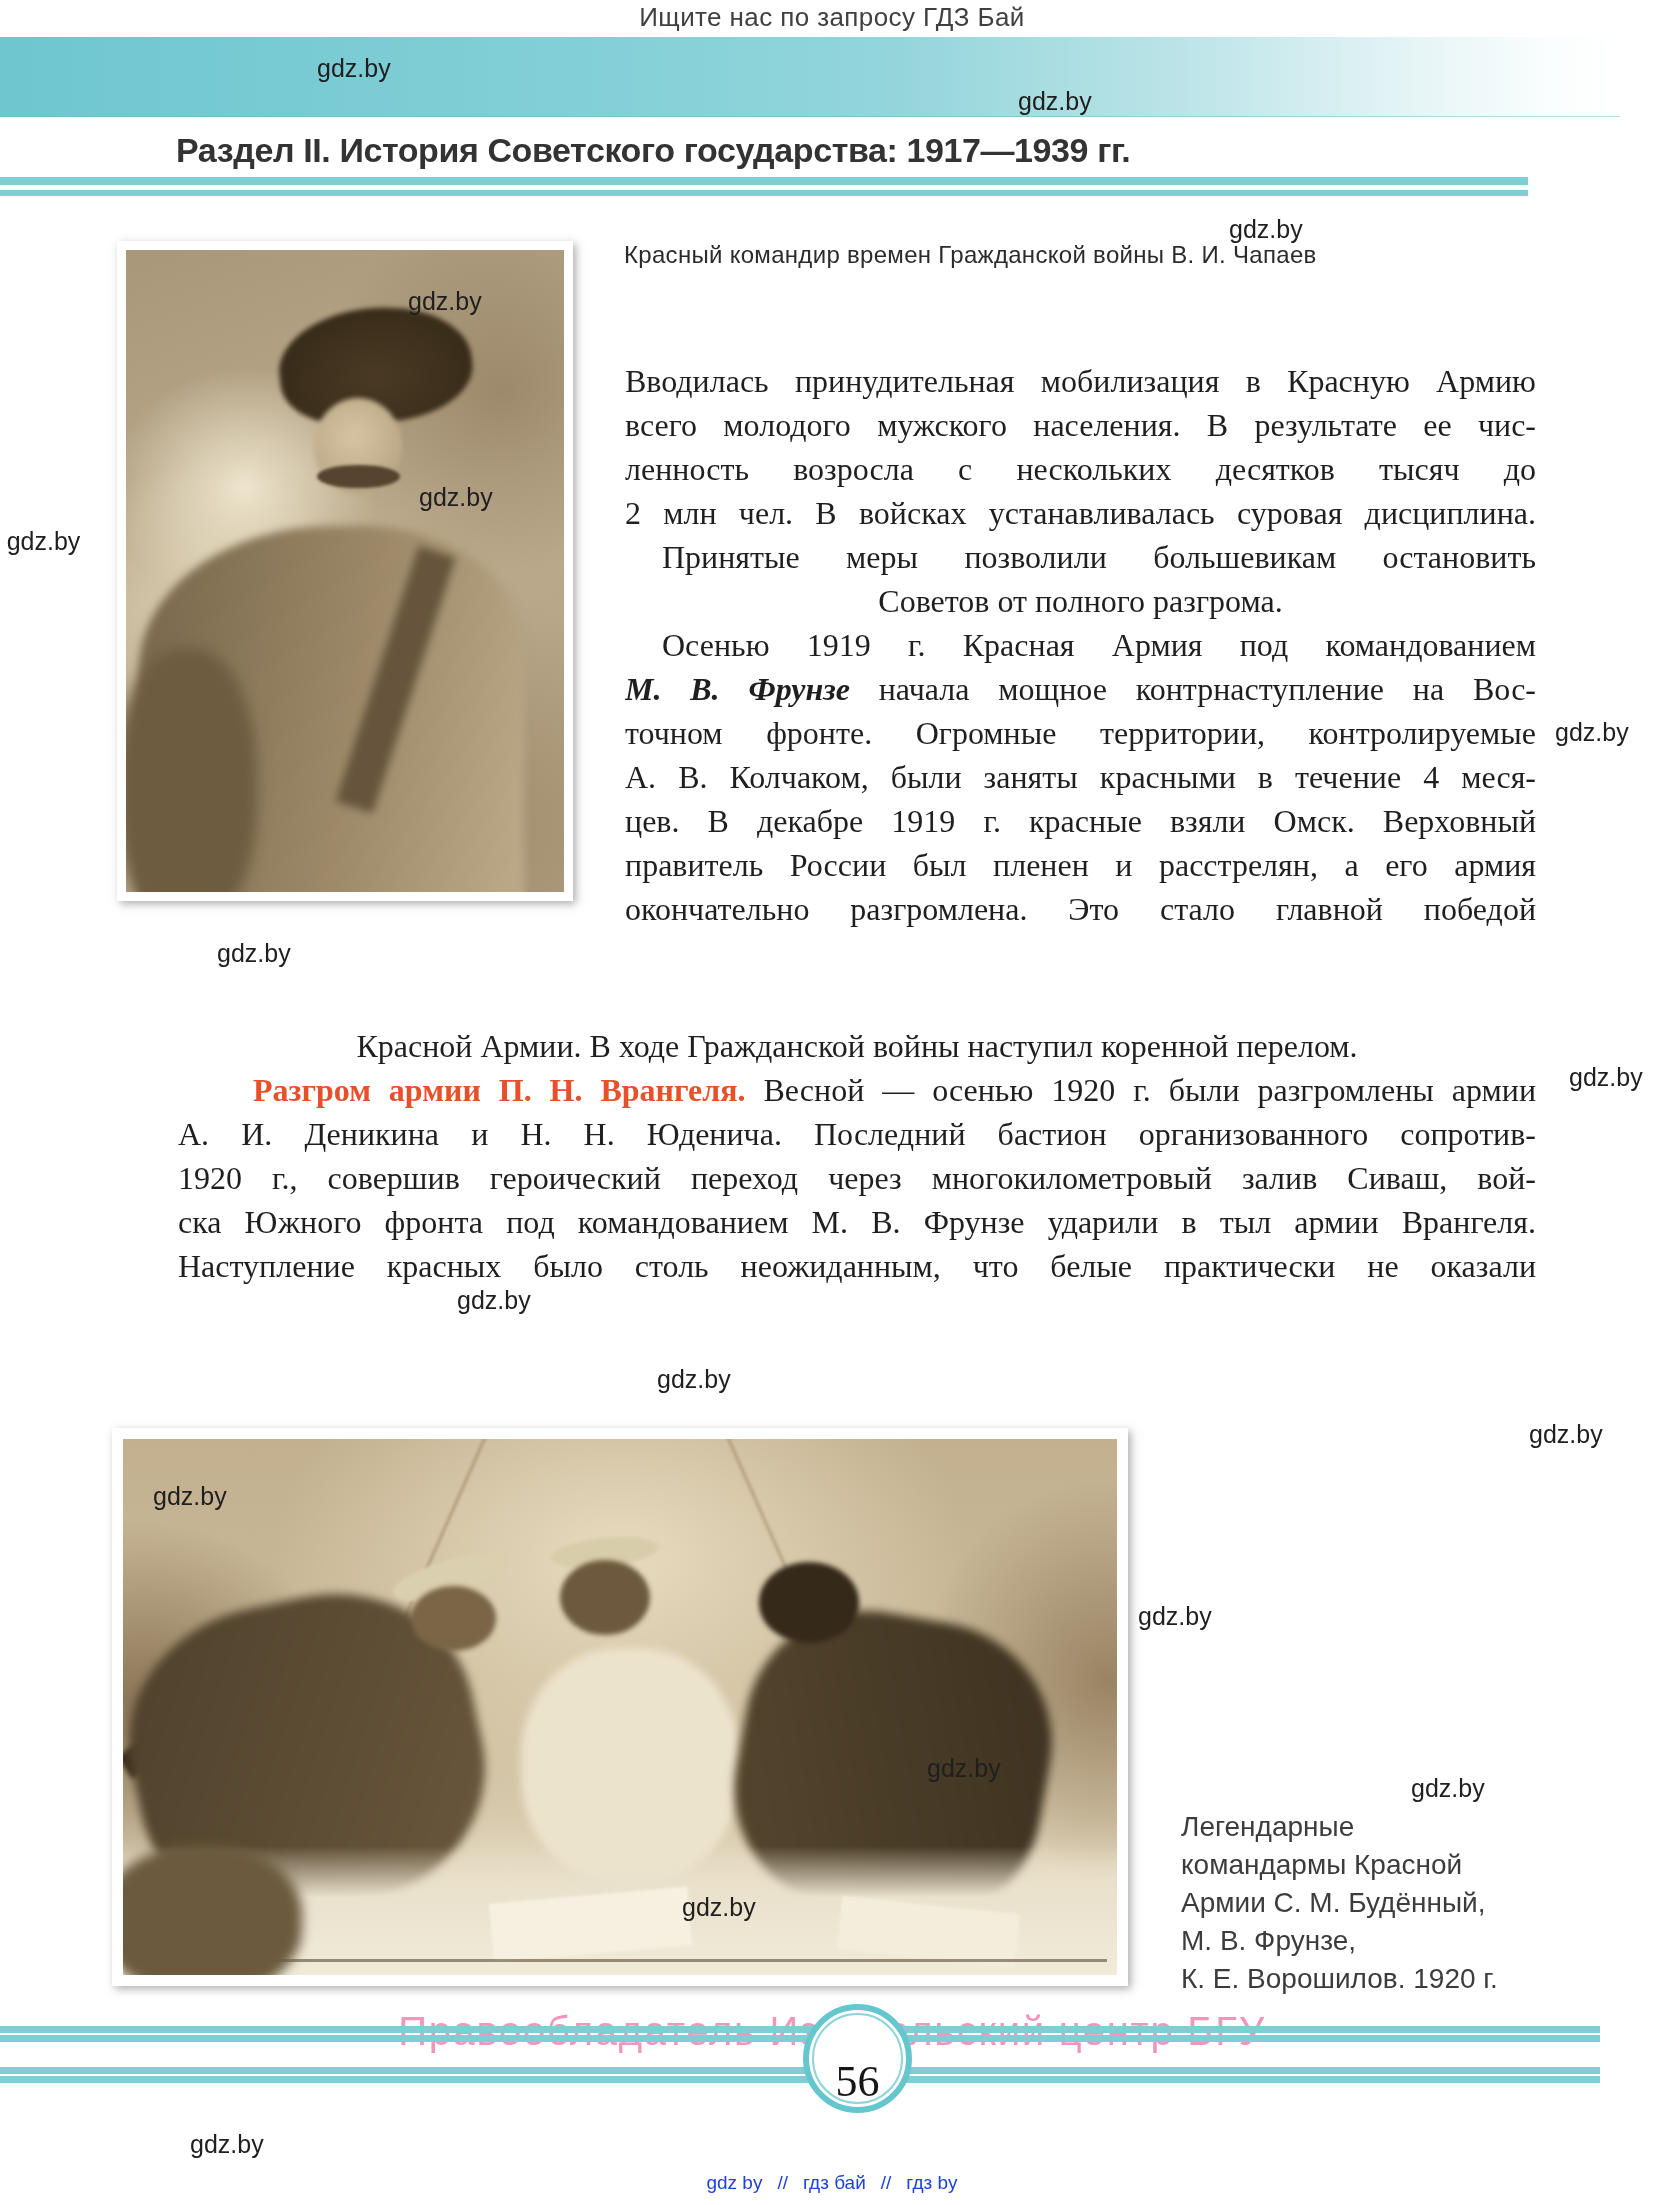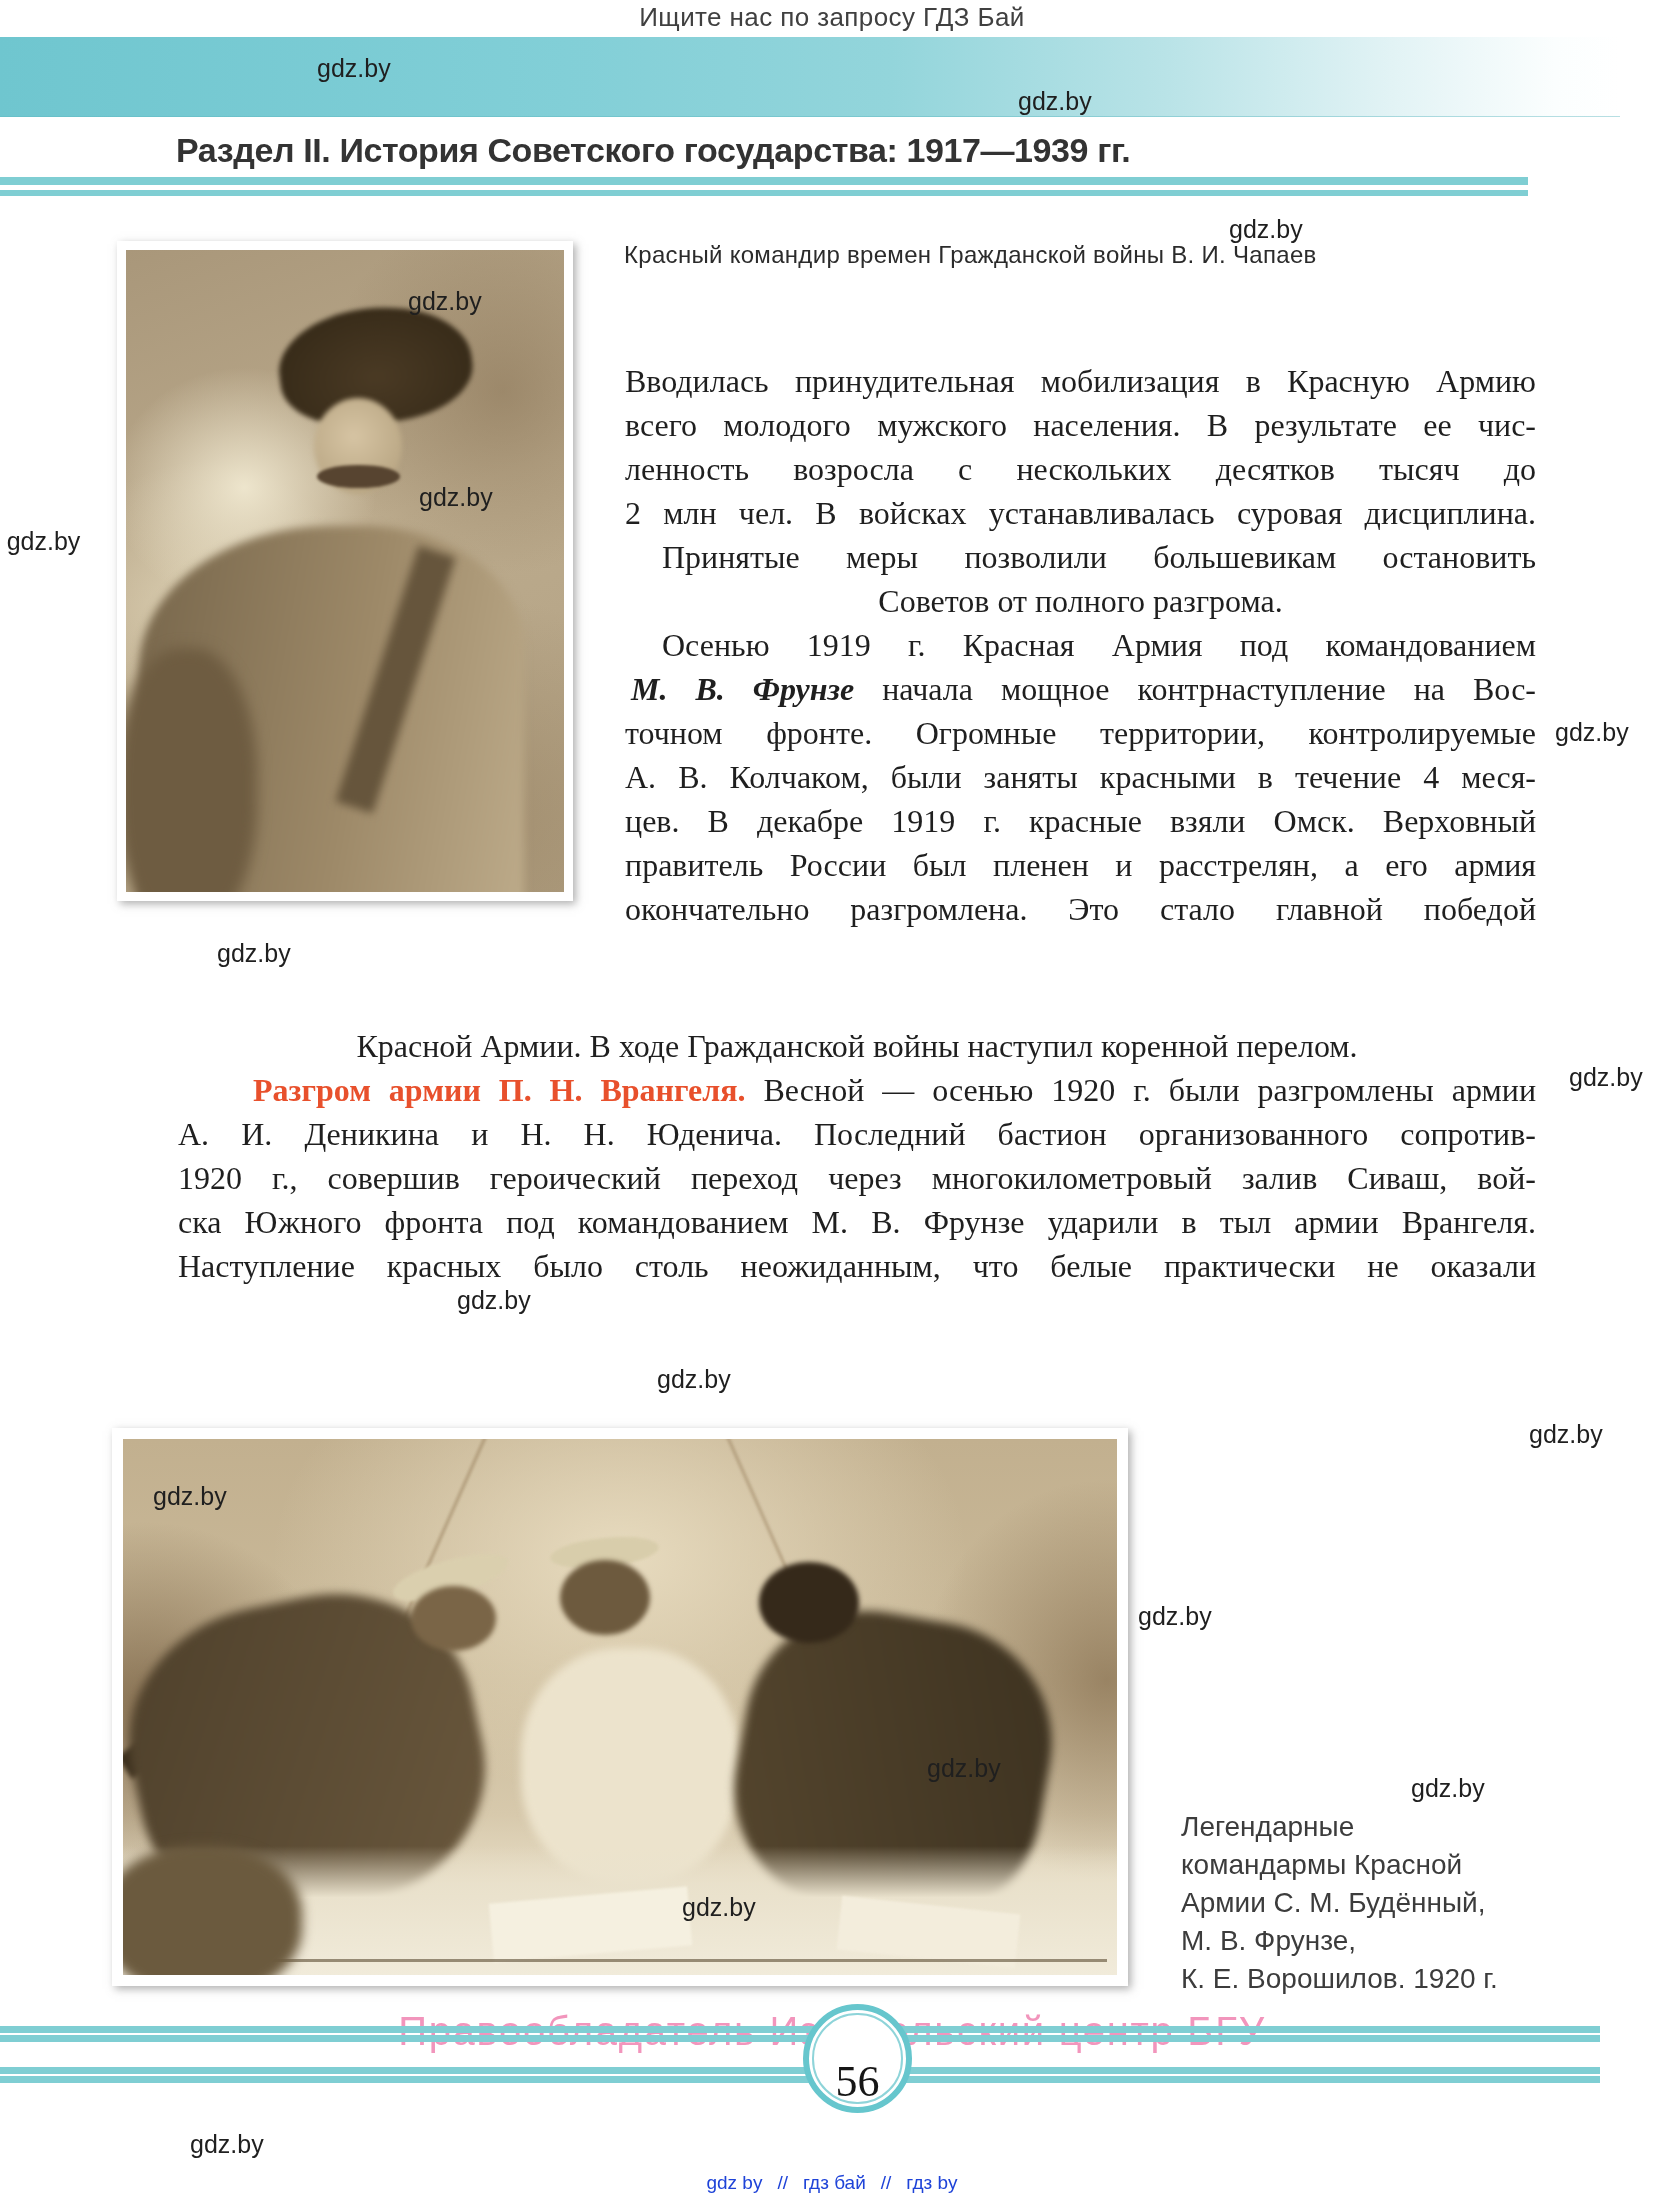--- a/index.html
+++ b/index.html
@@ -28,21 +28,21 @@
 
   
   .colblock{position:absolute;left:625px;top:359px;width:911px;}
   .fullblock{position:absolute;left:178px;top:1024px;width:1358px;}
   .bl{height:44px;line-height:44px;font-family:"Liberation Serif",serif;
       font-size:32px;color:#1f1f1f;white-space:nowrap;}
   .j{white-space:normal;text-align:justify;text-align-last:justify;text-justify:inter-word;overflow:hidden;}
   .pe{white-space:normal;text-align:center;}
   .ind{text-indent:37px;}
   .ind2{text-indent:75px;}
-  .bi{font-weight:bold;font-style:italic;margin-left:6px;}
+  .bi{font-weight:bold;font-style:italic;}
   .red{color:#e8502c;font-weight:bold;}
 
   
   .wm{position:absolute;font-size:25px;color:#1f1f1f;z-index:4;white-space:nowrap;}
 
   
   .photo{position:absolute;background:#ffffff;box-shadow:2.5px 3.4px 8.4px rgba(110,110,110,.55);z-index:1;}
   .photo .ph-in{position:absolute;overflow:hidden;}
   .blob{position:absolute;}
 

